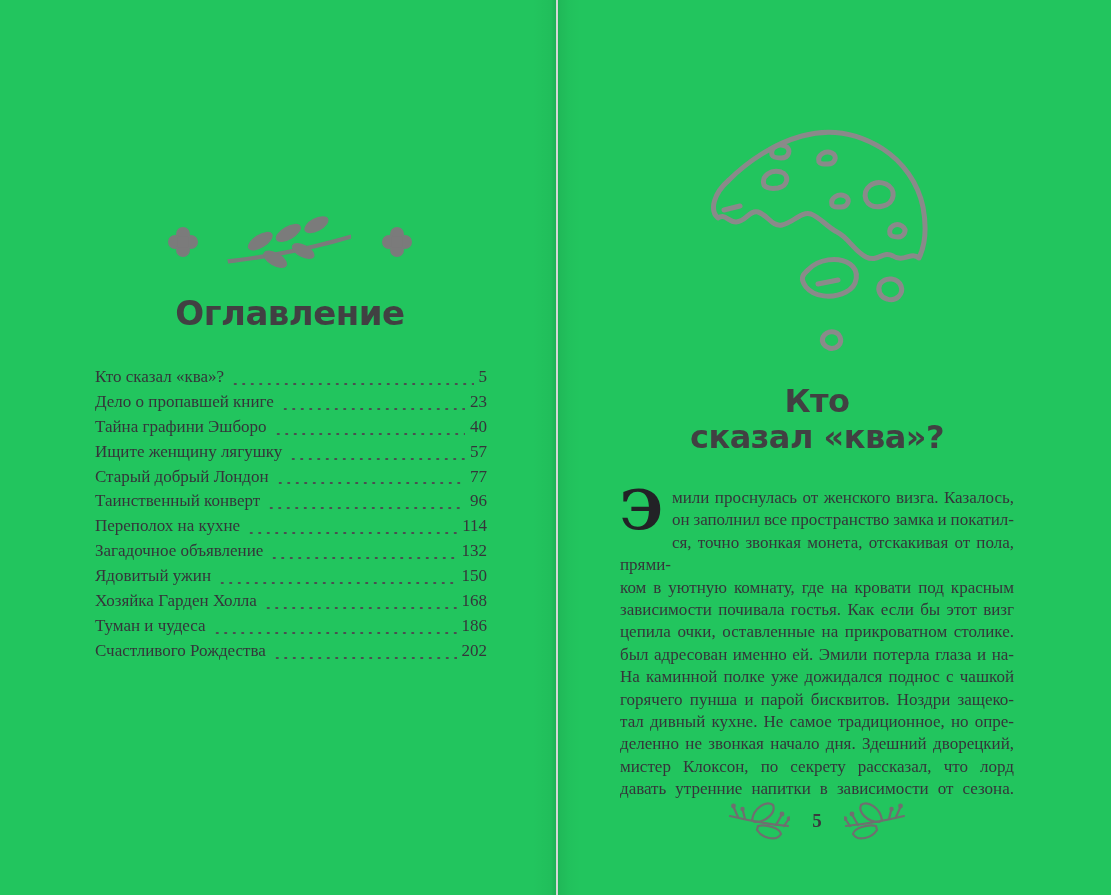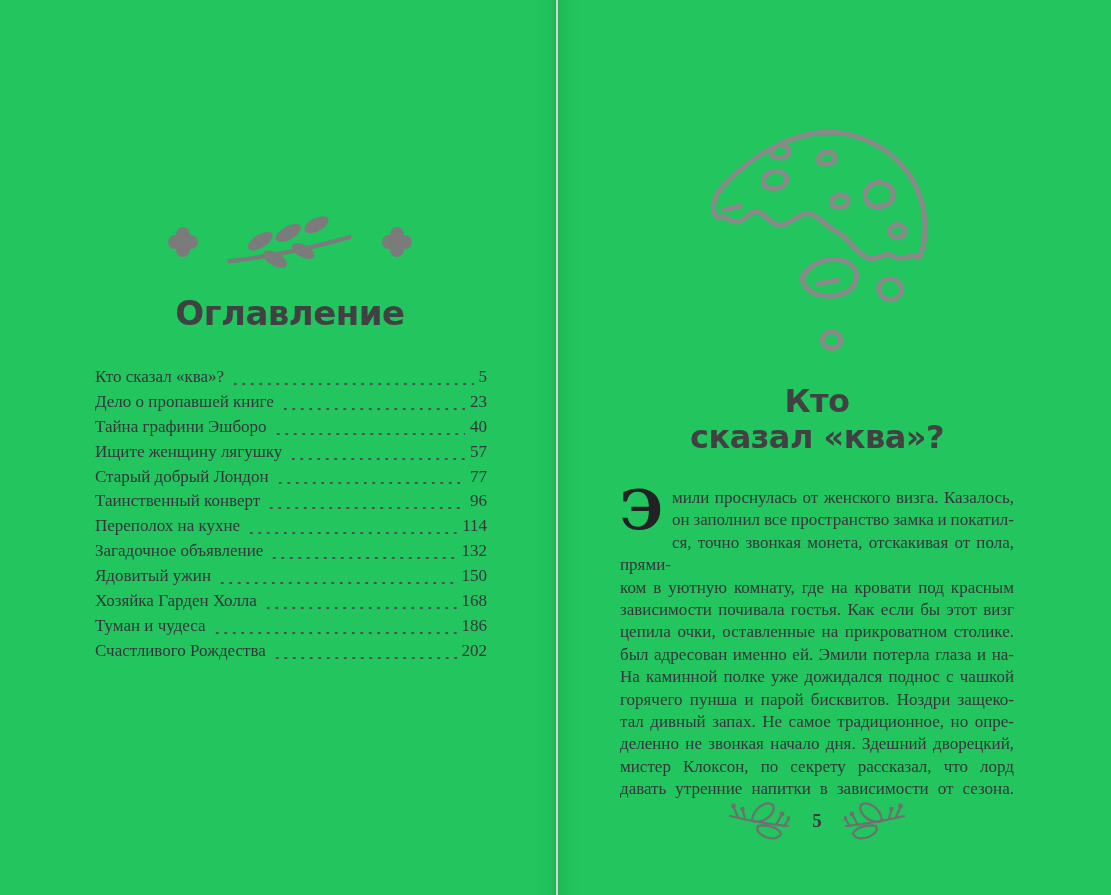--- a/index.html
+++ b/index.html
@@ -306,21 +306,21 @@
       <span class="dropcap">Э</span>
     <div class="body-line">мили проснулась от женского визга. Казалось,</div>
         <div class="body-line">он заполнил все пространство замка и покатил-</div>
         <div class="body-line">ся, точно звонкая монета, отскакивая от пола, прями-</div>
         <div class="body-line">ком в уютную комнату, где на кровати под красным</div>
         <div class="body-line">зависимости почивала гостья. Как если бы этот визг</div>
         <div class="body-line">цепила очки, оставленные на прикроватном столике.</div>
         <div class="body-line">был адресован именно ей. Эмили потерла глаза и на-</div>
         <div class="body-line">На каминной полке уже дожидался поднос с чашкой</div>
         <div class="body-line">горячего пунша и парой бисквитов. Ноздри защеко-</div>
-        <div class="body-line">тал дивный запах. Не самое традиционное, но опре-</div>
+        <div class="body-line">тал дивный кухне. Не самое традиционное, но опре-</div>
         <div class="body-line">деленно не звонкая начало дня. Здешний дворецкий,</div>
         <div class="body-line">мистер Клоксон, по секрету рассказал, что лорд</div>
         <div class="body-line">давать утренние напитки в зависимости от сезона.</div>
       </div>
 
     <div class="page-footer">
       <svg class="sprig" width="62" height="46" viewBox="0 0 62 46">
         <g fill="none" stroke="#6f6f6f" stroke-width="2.2" stroke-linecap="round" stroke-linejoin="round">
           <path d="M2 18 C 18 22, 40 26, 60 28"></path>
           <path d="M24 22 C 26 10, 38 2, 45 7 C 48 14, 39 24, 27 24 Z"></path>

